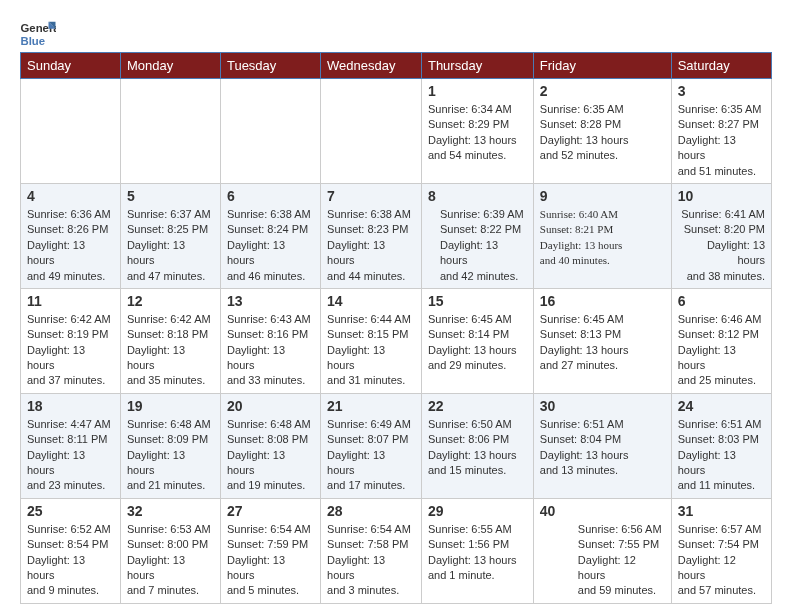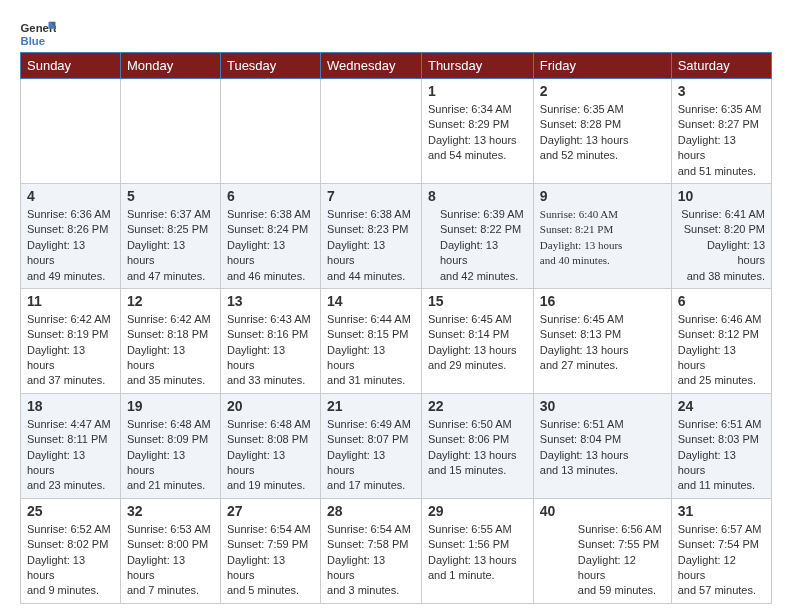--- a/index.html
+++ b/index.html
@@ -288,21 +288,21 @@
           <div class="day-info" style="white-space: pre-line;">Sunrise: 6:51 AM
 Sunset: 8:03 PM
 Daylight: 13 hours
 and 11 minutes.</div>
         </td>
       </tr>
       <tr>
         <td>
           <span class="day-num">25</span>
           <div class="day-info" style="white-space: pre-line;">Sunrise: 6:52 AM
-Sunset: 8:02 PM
+Sunset: 8:54 PM
 Daylight: 13 hours
 and 9 minutes.</div>
         </td>
         <td>
           <span class="day-num">32</span>
           <div class="day-info" style="white-space: pre-line;">Sunrise: 6:53 AM
 Sunset: 8:00 PM
 Daylight: 13 hours
 and 7 minutes.</div>
         </td>

